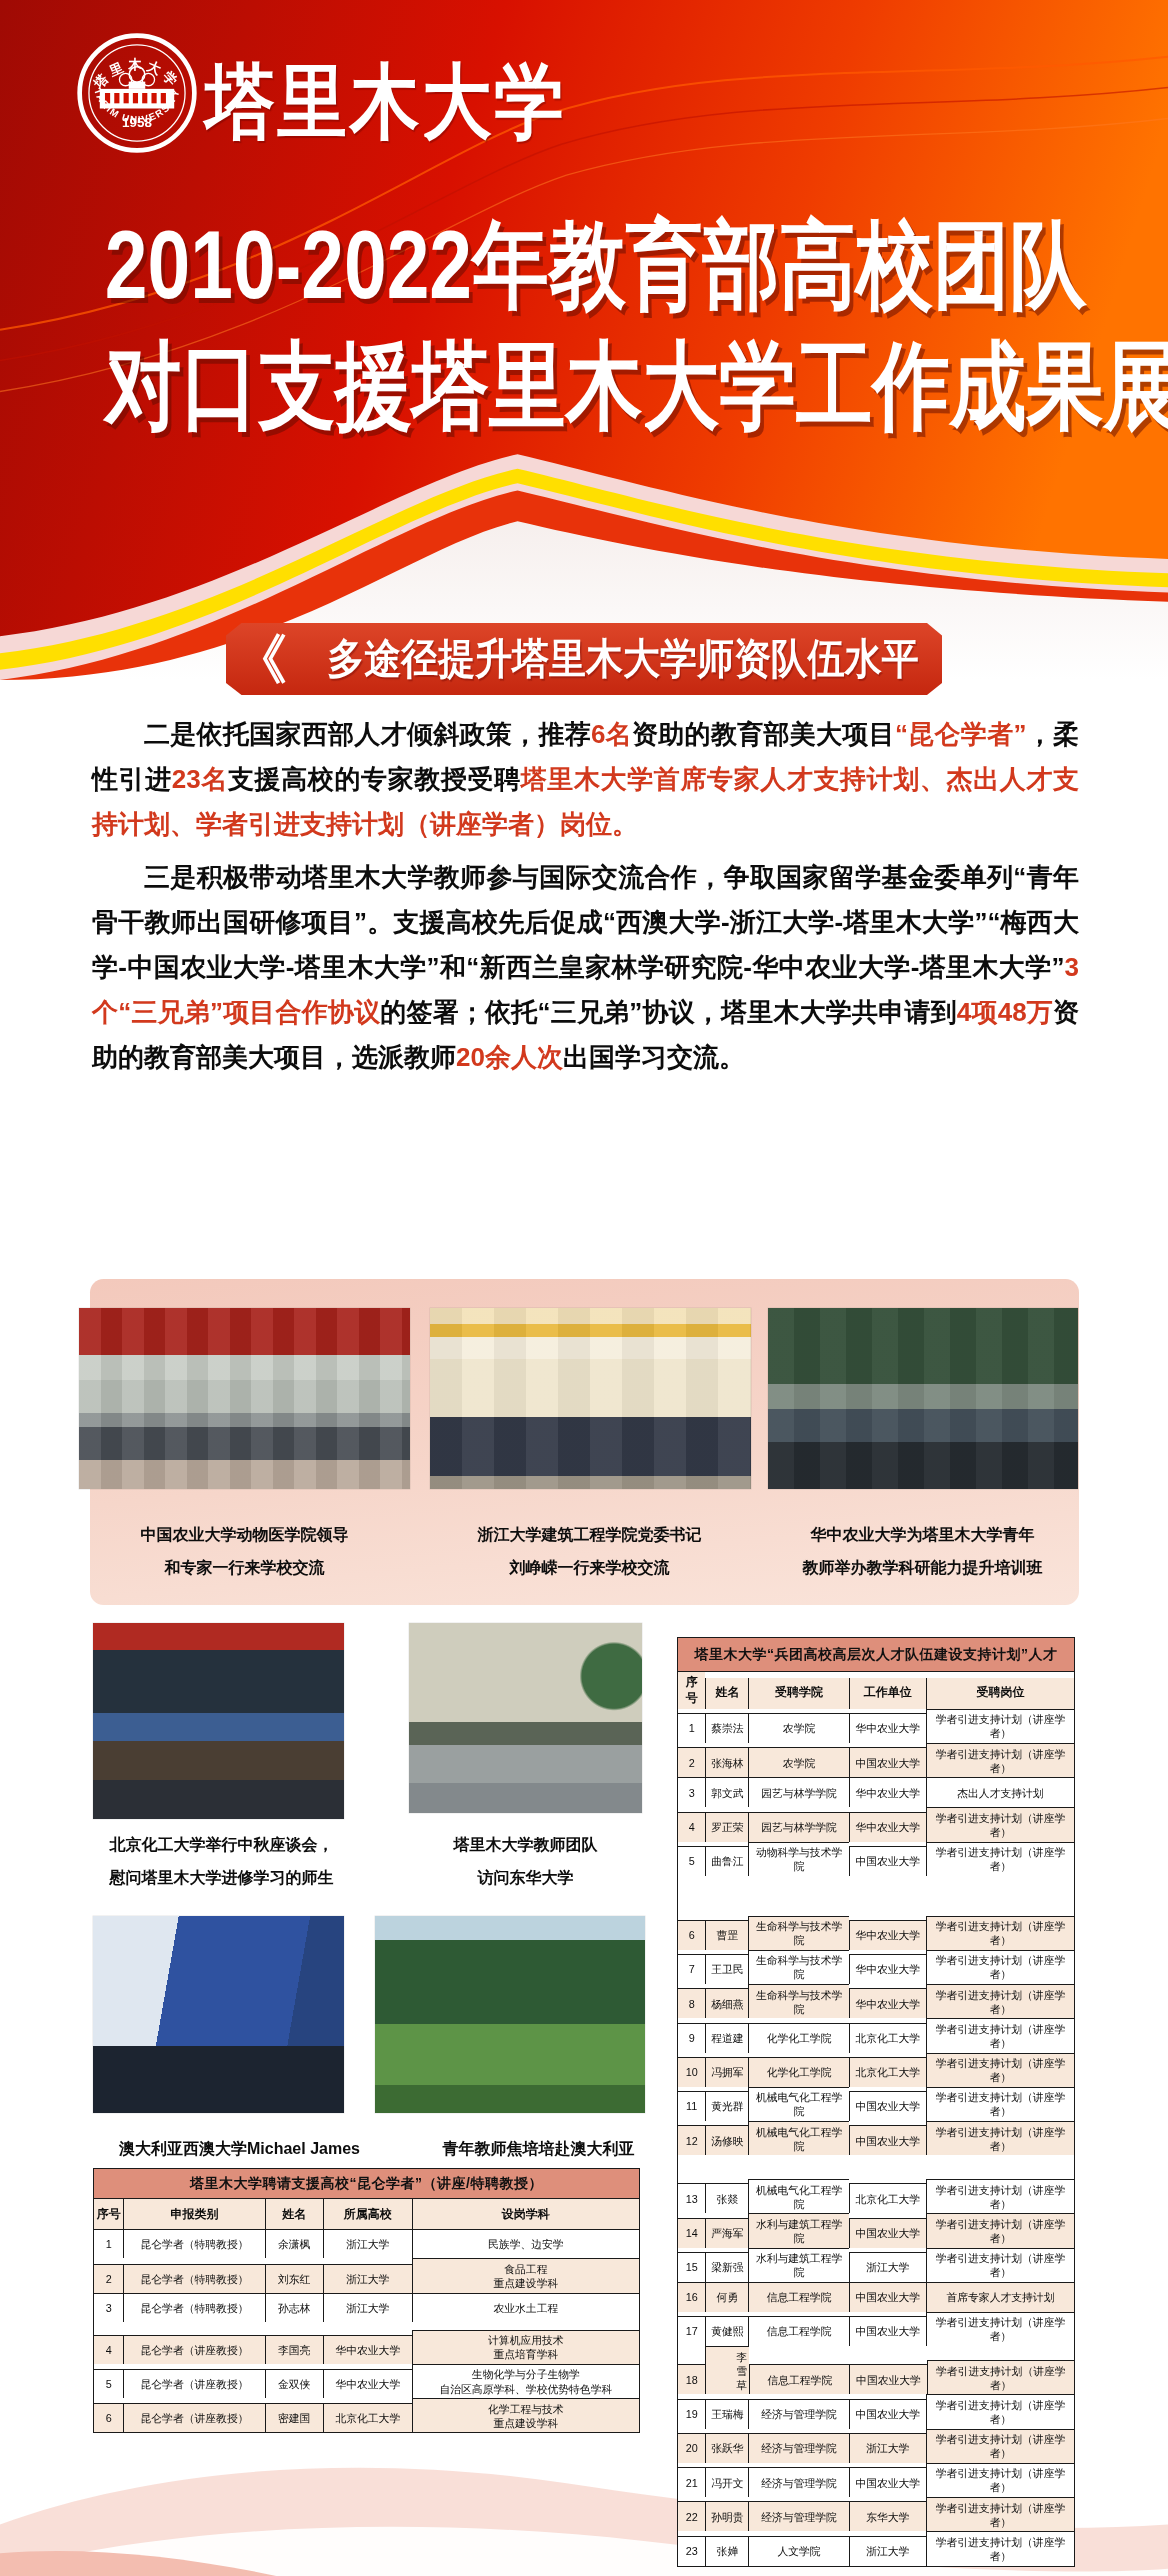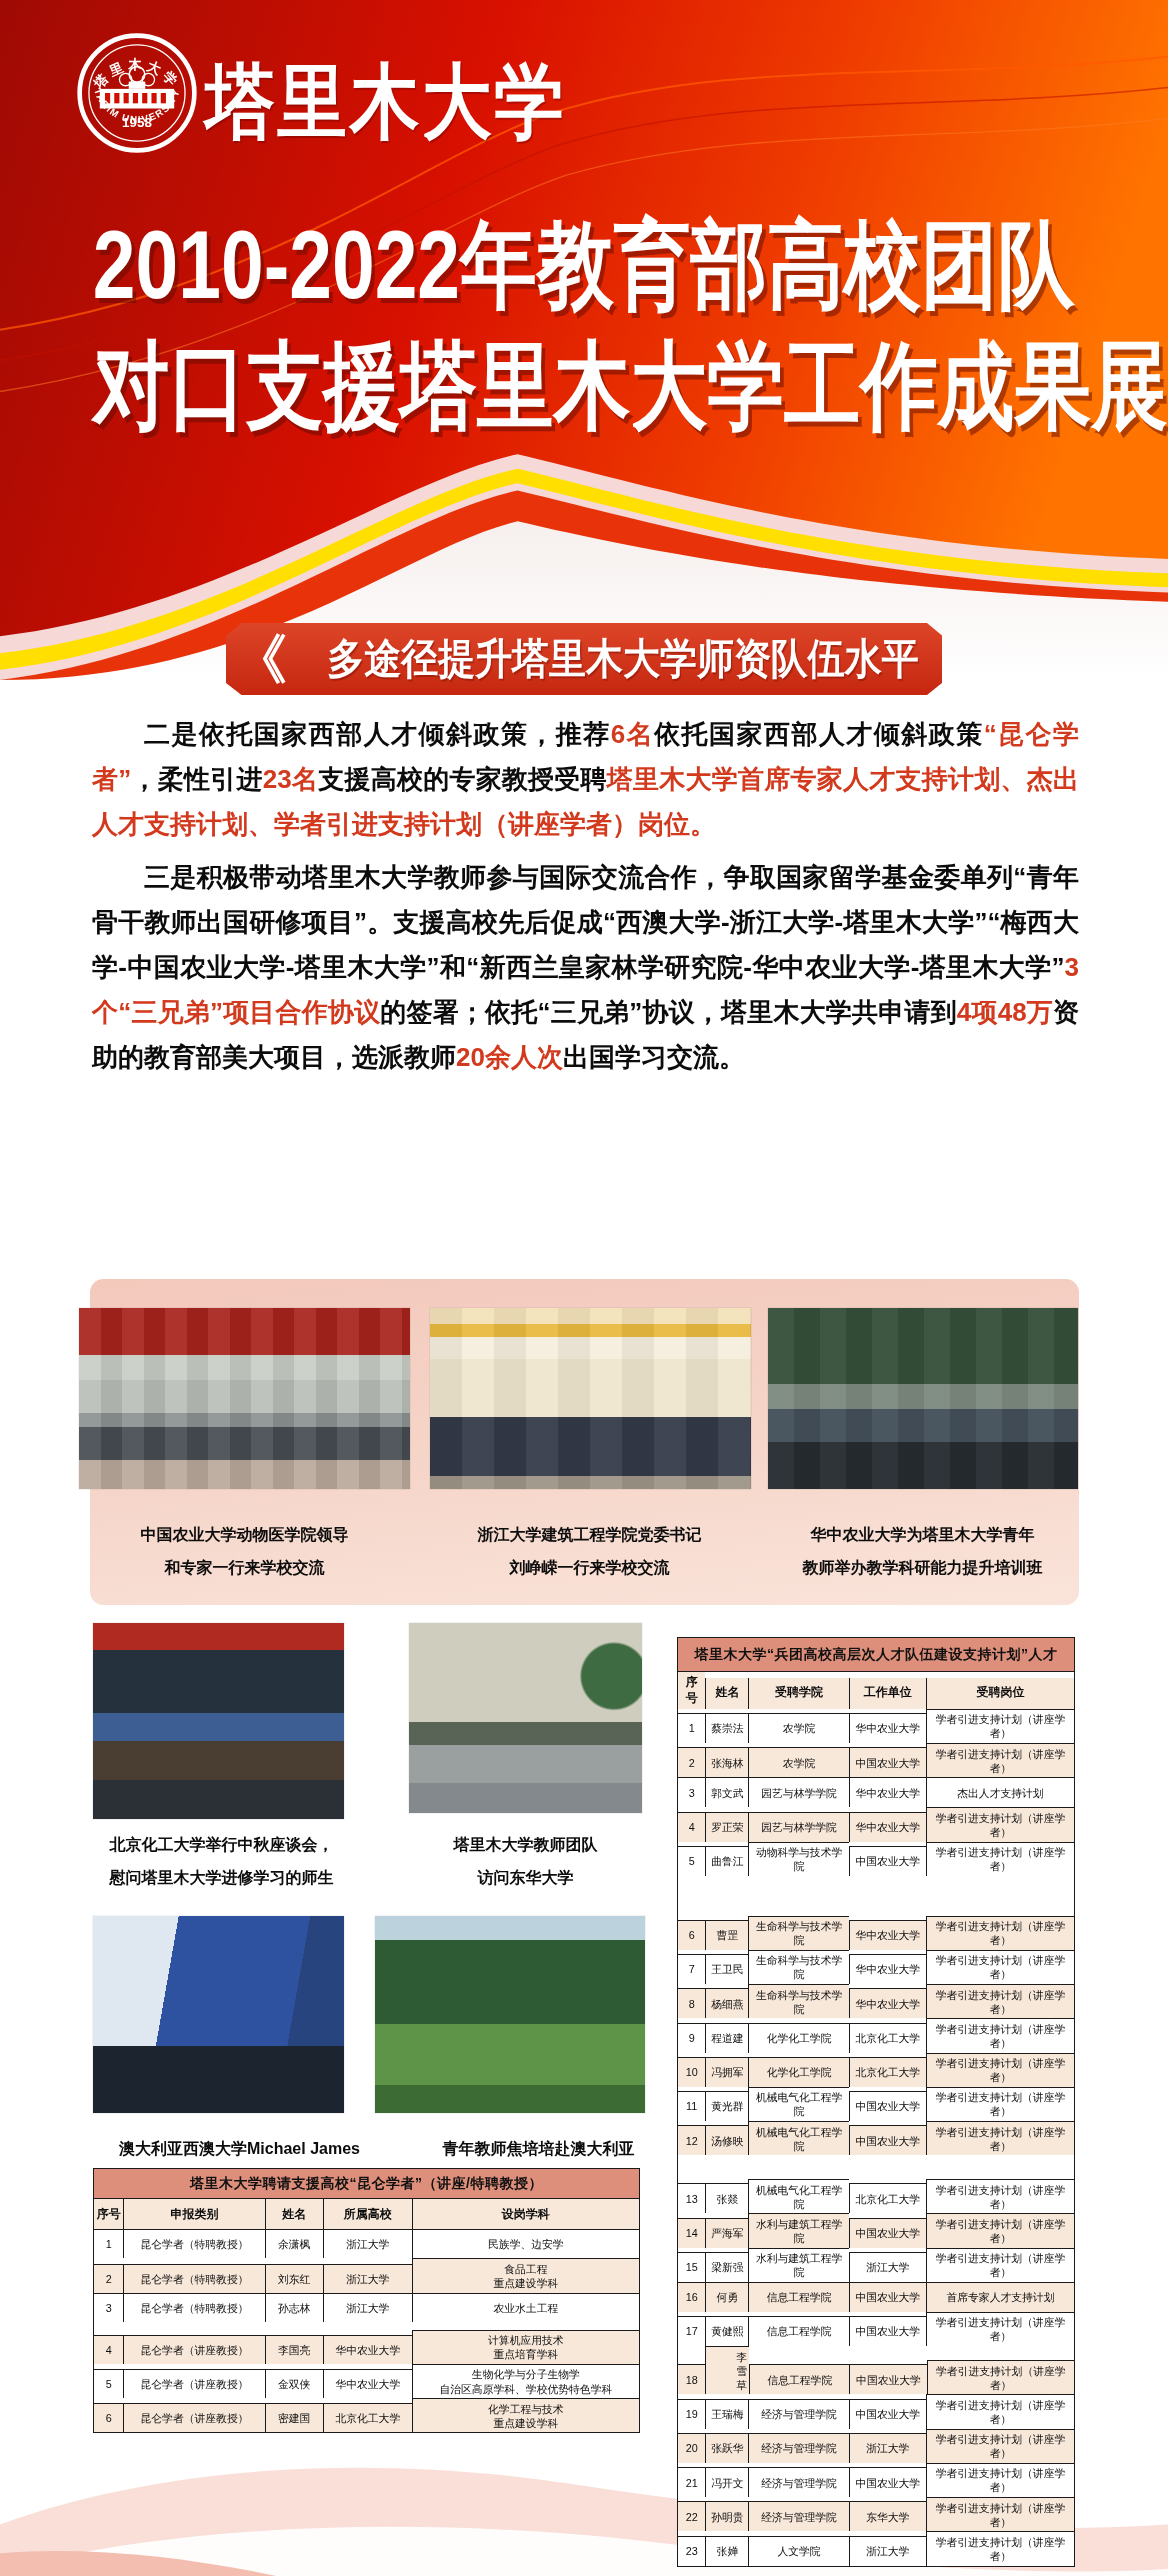--- a/index.html
+++ b/index.html
@@ -18,21 +18,21 @@
   .seal{left:75px;top:31px;width:124px;height:124px;z-index:4;}
 
   
   .univ-name{
     left:205px;top:61px;z-index:4;color:#fff;font-weight:900;font-size:82px;line-height:1;
     letter-spacing:3.1px;transform:scaleX(.85);transform-origin:left center;white-space:nowrap;
     text-shadow:1.5px 2.1px 1px rgba(90,0,0,.35);
   }
 
   
-  .title-wrap{left:0;top:205px;width:928px;z-index:4;text-align:center;color:#fff;font-weight:900;}
+  .title-wrap{left:12px;top:205px;width:928px;z-index:4;text-align:center;color:#fff;font-weight:900;}
   .title-line{display:block;font-size:96px;line-height:1.26;white-space:nowrap;
     transform:scaleX(.8);transform-origin:center;
     text-shadow:4.6px 4.6px 0 rgba(96,10,0,.5);}
 
   
   .banner{
     left:226px;top:623px;width:716px;height:72px;z-index:4;
     background:linear-gradient(180deg,#dd4528,#c5270f);
     clip-path:polygon(15.5px 0,701px 0,716px 12.4px,716px 60px,701px 72px,15.5px 72px,0 60px,0 12.4px);
     display:flex;align-items:center;justify-content:space-between;padding:0 7.2px;box-sizing:border-box;
@@ -163,21 +163,21 @@
     <span class="title-line">对口支援塔里木大学工作成果展</span>
   </div>
 
   <div class="abs banner">
     <span class="banner-mark">《</span>
     <span class="banner-text">多途径提升塔里木大学师资队伍水平</span>
     <span class="banner-mark">》</span>
   </div>
 
   <div class="abs body-text" id="paragraphs">
-      <p><span class="seg-lead">二是</span><span class="seg-normal">依托国家西部人才倾斜政策，推荐</span><span class="seg-red">6名</span><span class="seg-normal">依托国家西部人才倾斜政策</span><span class="seg-red">“昆仑学者”</span><span class="seg-normal">，柔性引进</span><span class="seg-red">23名</span><span class="seg-normal">支援高校的专家教授受聘</span><span class="seg-red">塔里木大学首席专家人才支持计划、杰出人才支持计划、学者引进支持计划（讲座学者）岗位。</span></p>
+      <p><span class="seg-lead">二是</span><span class="seg-normal">依托国家西部人才倾斜政策，推荐</span><span class="seg-red">6名</span><span class="seg-normal">资助的教育部美大项目</span><span class="seg-red">“昆仑学者”</span><span class="seg-normal">，柔性引进</span><span class="seg-red">23名</span><span class="seg-normal">支援高校的专家教授受聘</span><span class="seg-red">塔里木大学首席专家人才支持计划、杰出人才支持计划、学者引进支持计划（讲座学者）岗位。</span></p>
       <p><span class="seg-lead">三是</span><span class="seg-normal">积极带动塔里木大学教师参与国际交流合作，争取国家留学基金委单列“青年骨干教师出国研修项目”。支援高校先后促成“西澳大学-浙江大学-塔里木大学”“梅西大学-中国农业大学-塔里木大学”和“新西兰皇家林学研究院-华中农业大学-塔里木大学”</span><span class="seg-red">3个“三兄弟”项目合作协议</span><span class="seg-normal">的签署；依托“三兄弟”协议，塔里木大学共申请到</span><span class="seg-red">4项48万</span><span class="seg-normal">资助的教育部美大项目，选派教师</span><span class="seg-red">20余人次</span><span class="seg-normal">出国学习交流。</span></p>
     </div>
 
   <div class="abs card1"></div>
   <div class="photo ph-1"></div>
   <div class="photo ph-2"></div>
   <div class="photo ph-3"></div>
   <div class="caption cap-1">中国农业大学动物医学院领导
 和专家一行来学校交流</div>
   <div class="caption cap-2">浙江大学建筑工程学院党委书记

